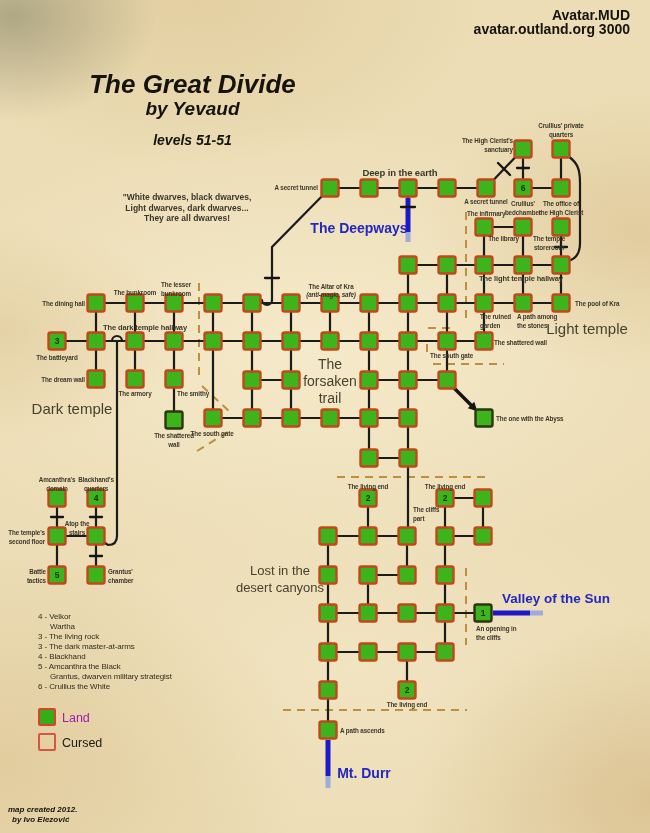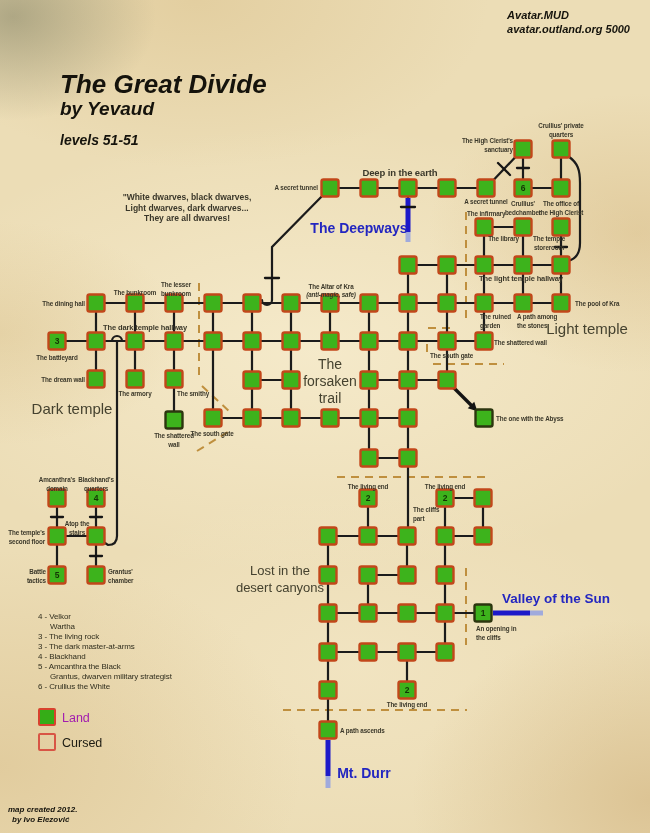--- a/index.html
+++ b/index.html
@@ -27,22 +27,22 @@
   .bluetail{stroke:#a0aadc;stroke-width:5}
   .room{fill:#3db31c;stroke:#c2471a;stroke-width:2.4}
   .room.dark{stroke:#2c360f}
   .roomnum{font:bold 8.5px "Liberation Sans",sans-serif;fill:#143305}
   .lbl{fill:#3b382a;font-family:"Liberation Sans",sans-serif;font-weight:bold;letter-spacing:-.12px}
   .lbl.zone{fill:#45422f;font-weight:normal;letter-spacing:0}
   .lbl.blue{fill:#2326c0;font-weight:bold;letter-spacing:0}
   .arrowline{stroke:#141414;stroke-width:3.4;stroke-linecap:round}
   .arrowhead{fill:#141414}
   
-  #header-right{top:8px;right:20px;font-style:italic;font-weight:bold;font-size:11px;color:#15130c;line-height:14px}
-  #title-block{left:60px;top:70px;width:265px;color:#15130c;font-style:italic;font-weight:bold}
+  #header-right{top:8px;right:20px;text-align:right;font-weight:bold;font-size:14px;color:#15130c;line-height:14px}
+  #title-block{left:60px;top:70px;width:265px;text-align:center;color:#15130c;font-style:italic;font-weight:bold}
   #title-main{font-size:26px;line-height:28px}
   #title-author{font-size:19px;line-height:22px;margin-top:0}
   #title-levels{font-size:14px;line-height:17px;margin-top:12px}
   #quote-block{left:77px;top:192px;width:220px;text-align:center;font-size:8.5px;font-weight:bold;line-height:10.5px;color:#3a372a}
   #legend-list{left:38px;top:612px;font-size:8px;line-height:10px;color:#302e1e;letter-spacing:-.1px}
   .lentry.ind{padding-left:12px}
   .swatch{width:14px;height:14px;position:absolute}
   #land-swatch{left:38px;top:708px;background:#35ad17;border:2.5px solid #d8422e;border-radius:2px}
   #cursed-swatch{left:38px;top:733px;background:transparent;border:2.5px solid #d85545;border-radius:2px}
   #land-label{left:62px;top:711px;font-size:12.5px;color:#a21caf}
@@ -292,21 +292,21 @@
     <text x="476" y="631" text-anchor="start" class="lbl" font-size="6.3">An opening in</text>
     <text x="476" y="640" text-anchor="start" class="lbl" font-size="6.3">the cliffs</text>
     <text x="556" y="603" text-anchor="middle" class="lbl blue" font-size="13.5">Valley of the Sun</text>
     <text x="340" y="733" text-anchor="start" class="lbl" font-size="6.3">A path ascends</text>
     <text x="407" y="707" text-anchor="middle" class="lbl" font-size="6.3">The living end</text>
     <text x="364" y="778" text-anchor="middle" class="lbl blue" font-size="14">Mt. Durr</text>
   </svg>
 
 <div class="abs" id="header-right">
   <div>Avatar.MUD</div>
-  <div>avatar.outland.org 5000</div>
+  <div>avatar.outland.org 3000</div>
 </div>
 
 <div class="abs" id="title-block">
   <div id="title-main">The Great Divide</div>
   <div id="title-author">by Yevaud</div>
   <div id="title-levels">levels 51-51</div>
 </div>
 
 <div class="abs" id="quote-block">
   <div>"White dwarves, black dwarves,</div>

